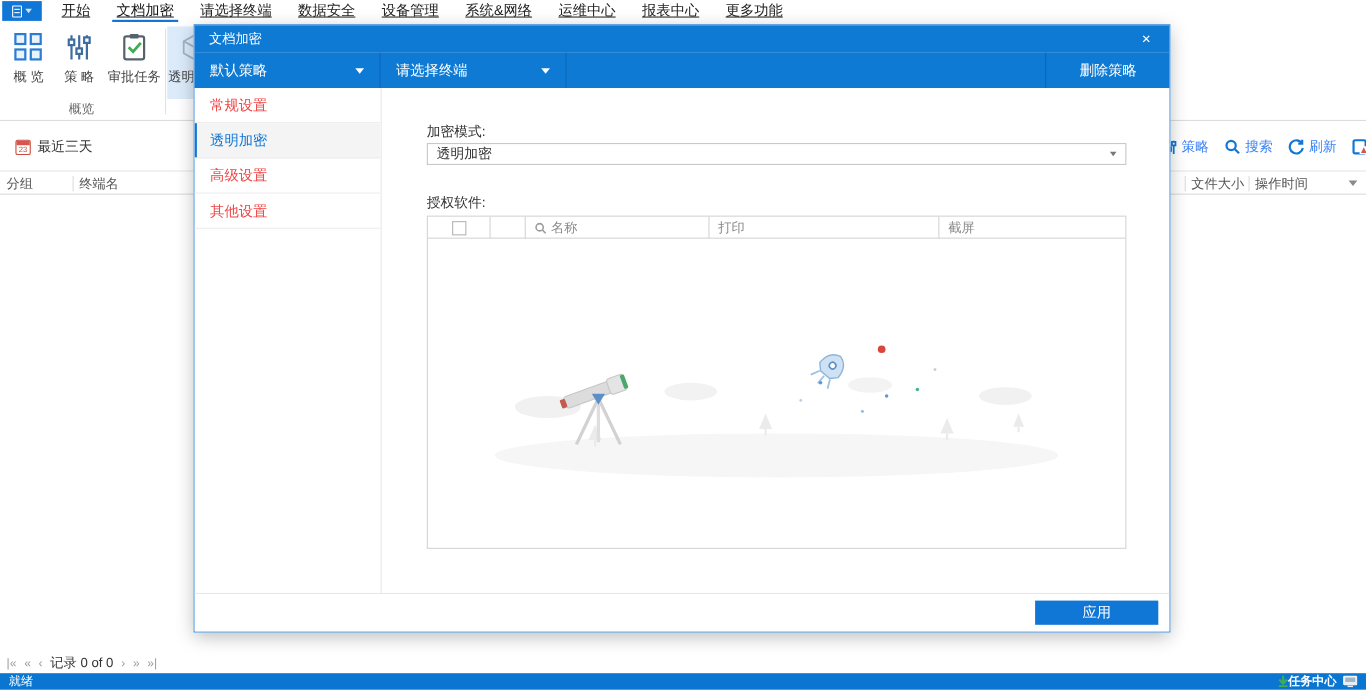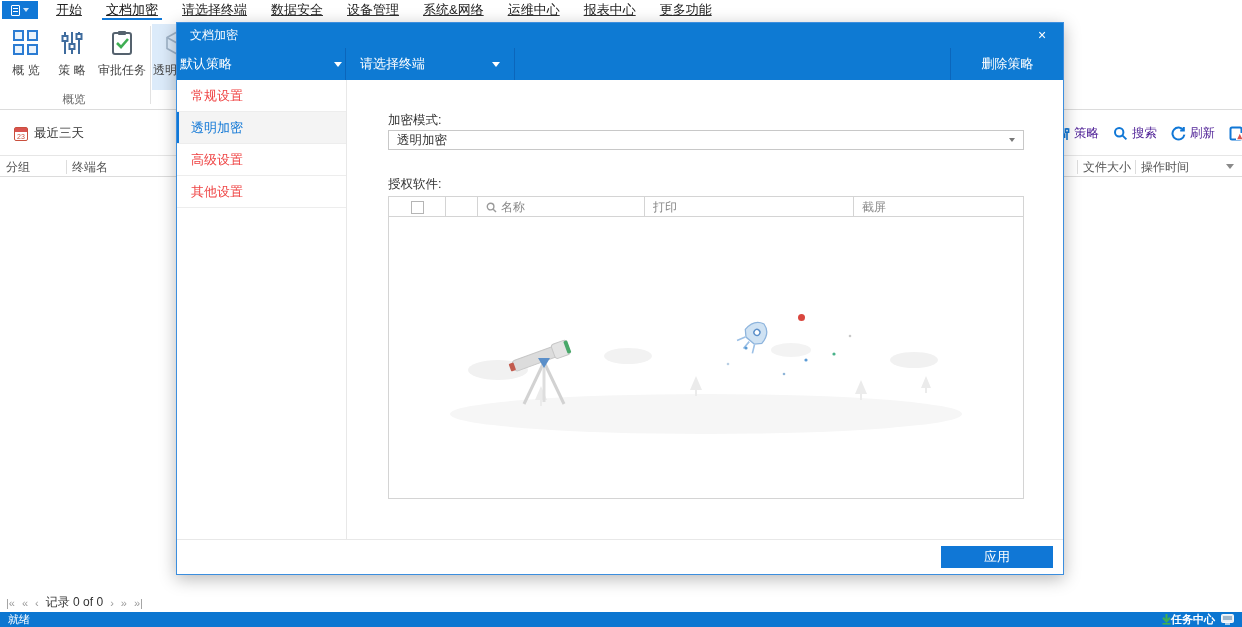--- a/index.html
+++ b/index.html
@@ -28,21 +28,21 @@
   .icon-grid { width:26px; height:26px; display:grid; grid-template-columns:11px 11px; grid-template-rows:11px 11px; gap:3px; padding:0; }
   .icon-grid span { border:2px solid #2b7cd3; background:#eaf3fc; }
 
   
   .workspace { position:absolute; left:0; top:111px; width:1242px; height:482px; background:#fff; }
   .ws-filter { position:absolute; left:14px; top:14px; display:flex; align-items:center; gap:6px; font-size:12.5px; color:#333; cursor:pointer; }
   .cal-icon { width:14px; height:14px; border:1px solid #c94f3d; border-radius:2px; background:#fff; position:relative; }
   .cal-icon::before { content:""; position:absolute; left:0; top:0; right:0; height:4px; background:#d9534f; }
   .cal-num { position:absolute; left:0; right:0; top:4px; text-align:center; font-size:7px; color:#c94f3d; line-height:9px; }
   .ws-tools { position:absolute; top:14px; left:1056px; display:flex; align-items:center; gap:14px; }
-  .ws-tool { display:flex; align-items:center; gap:4px; font-size:12.5px; color:#4c1d95; cursor:pointer; white-space:nowrap; }
+  .ws-tool { display:flex; align-items:center; gap:4px; font-size:12.5px; color:#3b82f6; cursor:pointer; white-space:nowrap; }
   .ws-head { position:absolute; left:0; top:44px; width:1242px; height:22px; border-top:1px solid #e6e6e6; border-bottom:1px solid #dcdcdc; font-size:12px; color:#555; }
   .ws-head .col { position:absolute; top:3px; }
   .ws-head .vline { position:absolute; top:4px; width:1px; height:14px; background:#ddd; }
   .filter-caret { position:absolute; top:8px; width:0; height:0; border-left:4px solid transparent; border-right:4px solid transparent; border-top:5px solid #8a8a8a; cursor:pointer; }
 
   
   .pagebar { position:absolute; left:0; top:593px; width:1242px; height:19px; background:#fff; display:flex; align-items:center; padding-left:6px; gap:7px; font-size:11px; color:#9a9a9a; }
   .pagebar .rec { font-size:12px; color:#333; }
   .pg { cursor:pointer; }
   .statusbar { position:absolute; left:0; top:612px; width:1242px; height:15px; background:#0b76d1; color:#fff; font-size:11px; display:flex; align-items:flex-end; }
@@ -253,21 +253,21 @@
     </span>
   </span>
 </div>
 
 <div class="dialog">
   <div class="dlg-title">
     <span>文档加密</span>
     <span class="dlg-close">×</span>
   </div>
   <div class="dlg-head">
-    <div class="dh-sec" style="left:0;width:168px;padding:0 3px;">
+    <div class="dh-sec" style="left:0;width:168px;padding:0 14px;">
       <span>默认策略</span>
       <span class="dh-caret" style="margin-left:auto;"></span>
     </div>
     <div class="dh-div" style="left:168px;"></div>
     <div class="dh-sec" style="left:169px;width:168px;padding:0 14px;">
       <span>请选择终端</span>
       <span class="dh-caret" style="margin-left:auto;"></span>
     </div>
     <div class="dh-div" style="left:337px;"></div>
     <div class="dh-div" style="left:773px;"></div>

